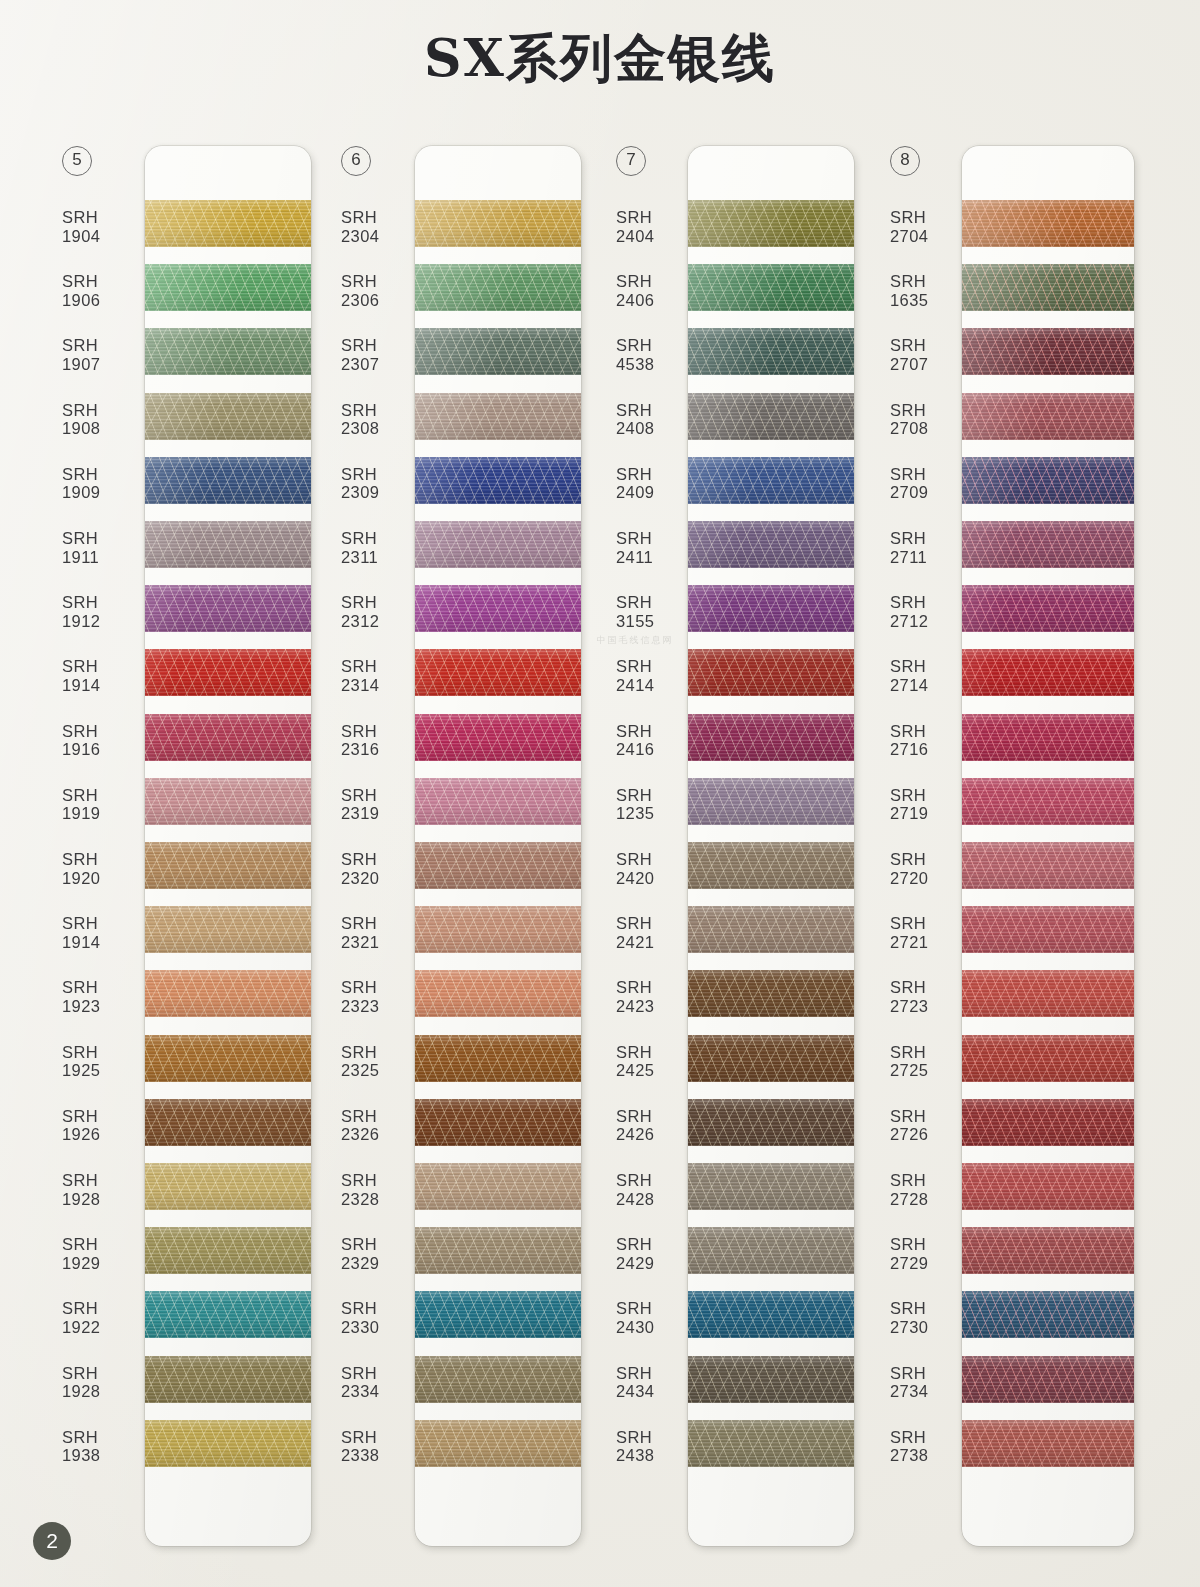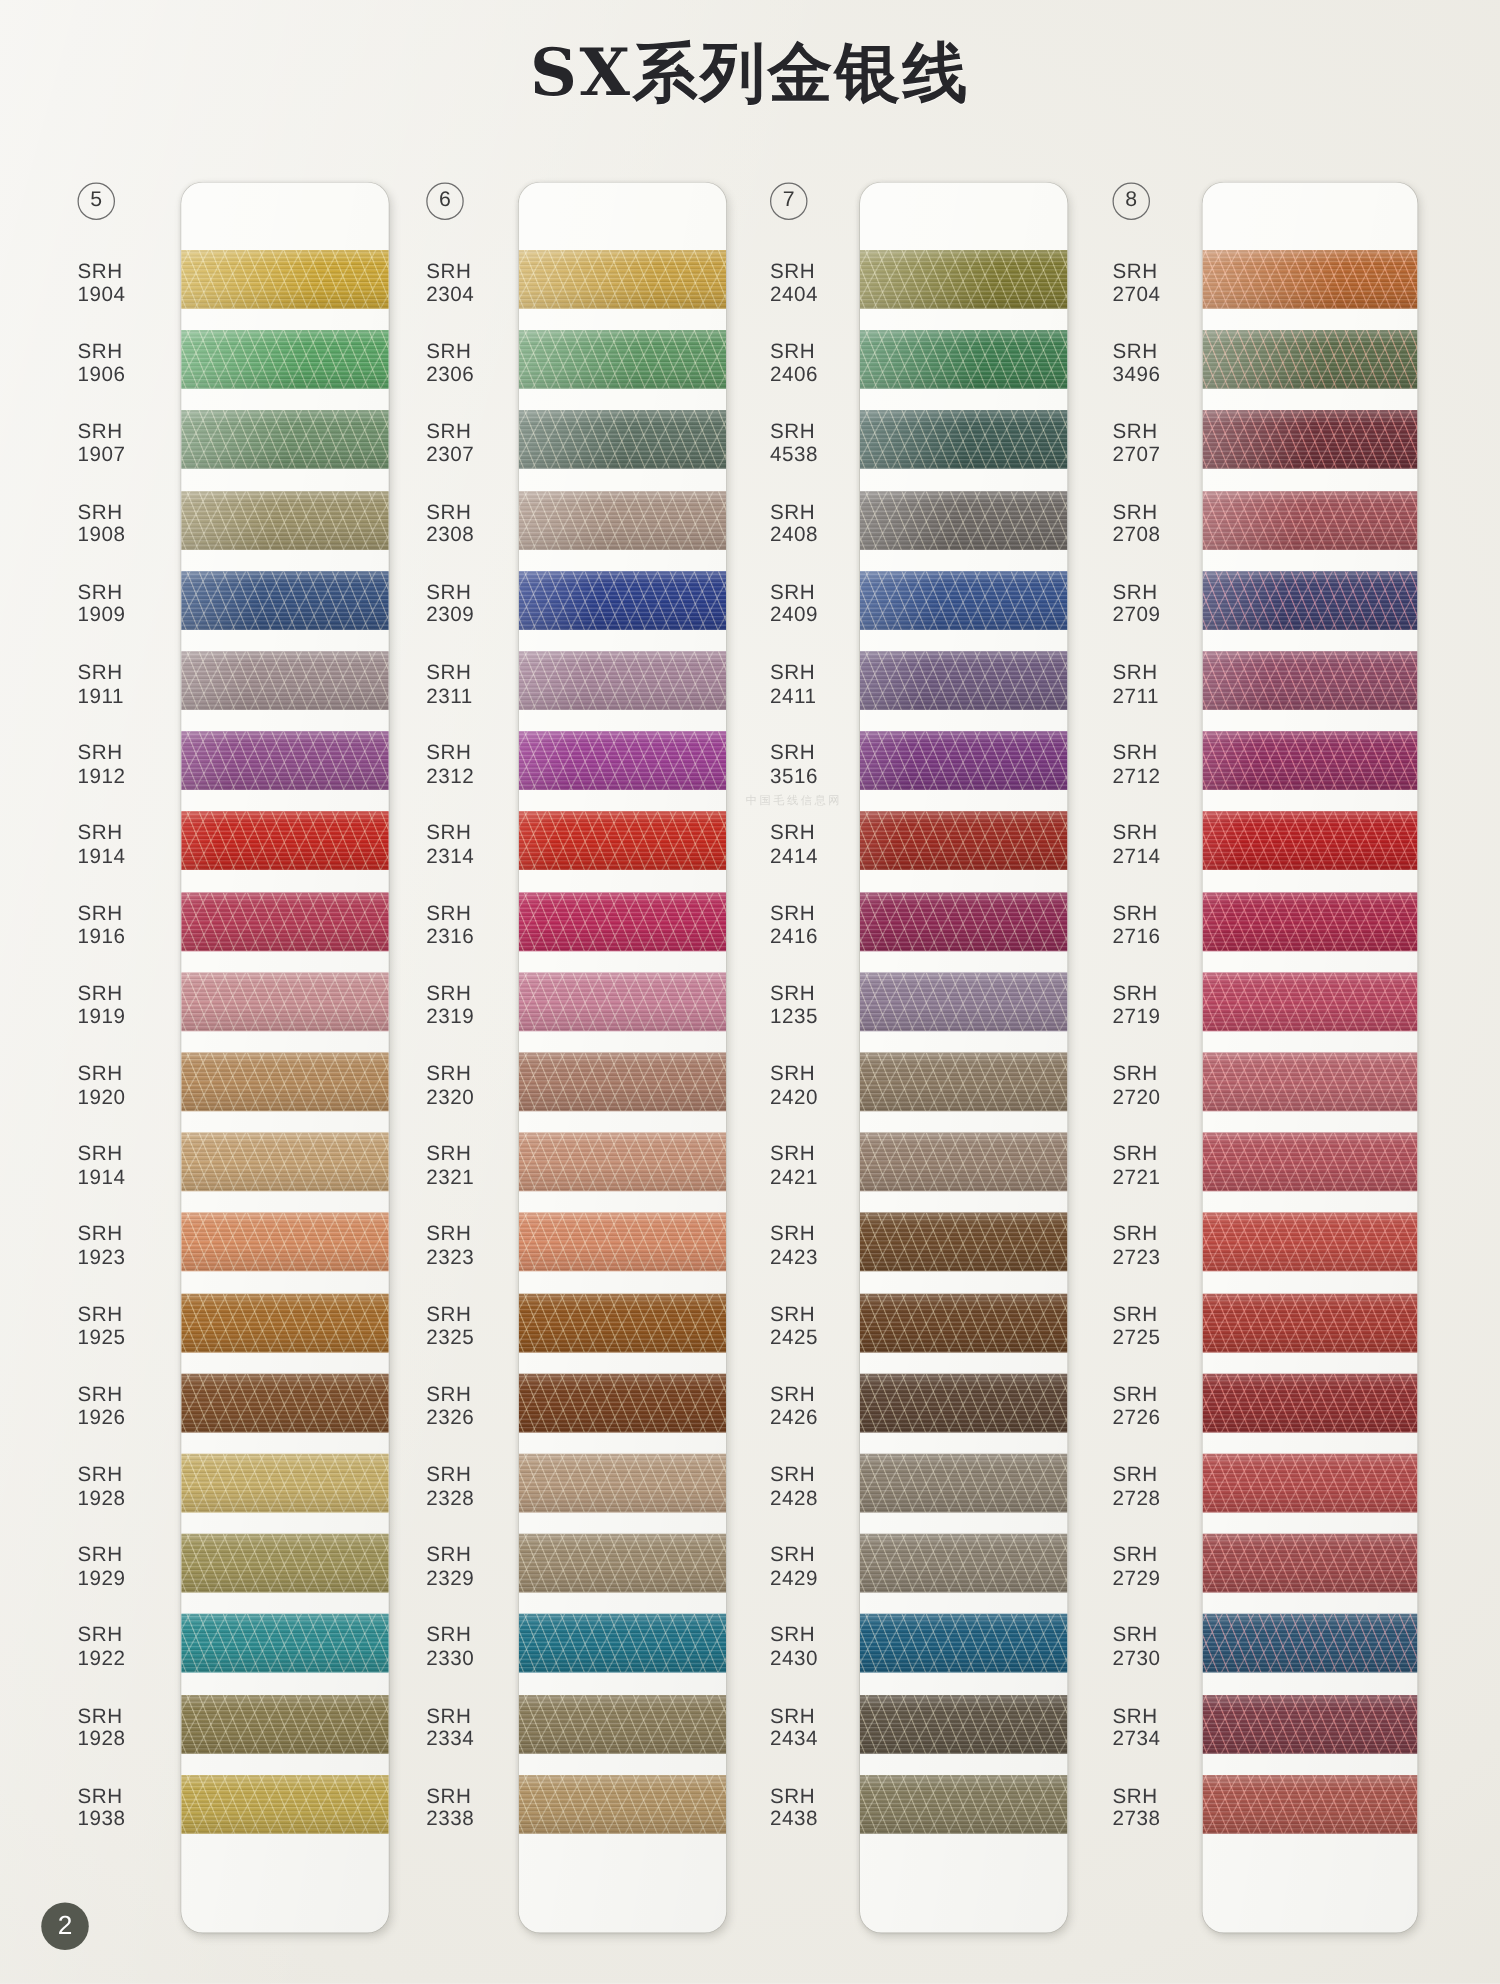--- a/index.html
+++ b/index.html
@@ -594,21 +594,21 @@
       <div class="label-row" style="left: 616px; top: 318.8px;">
         <span class="ln">SRH</span>
         <span class="ln">2409</span>
       </div>
       <div class="label-row" style="left: 616px; top: 383px;">
         <span class="ln">SRH</span>
         <span class="ln">2411</span>
       </div>
       <div class="label-row" style="left: 616px; top: 447.2px;">
         <span class="ln">SRH</span>
-        <span class="ln">3516</span>
+        <span class="ln">3155</span>
       </div>
       <div class="label-row" style="left: 616px; top: 511.4px;">
         <span class="ln">SRH</span>
         <span class="ln">2414</span>
       </div>
       <div class="label-row" style="left: 616px; top: 575.6px;">
         <span class="ln">SRH</span>
         <span class="ln">2416</span>
       </div>
       <div class="label-row" style="left: 616px; top: 639.8px;">
@@ -761,21 +761,21 @@
     <div class="column" style="left: 0px;">
       <div class="col-header" style="left: 890px;">
         <div class="col-badge">8</div>
       </div>
       <div class="label-row" style="left: 890px; top: 62px;">
         <span class="ln">SRH</span>
         <span class="ln">2704</span>
       </div>
       <div class="label-row" style="left: 890px; top: 126.2px;">
         <span class="ln">SRH</span>
-        <span class="ln">3496</span>
+        <span class="ln">1635</span>
       </div>
       <div class="label-row" style="left: 890px; top: 190.4px;">
         <span class="ln">SRH</span>
         <span class="ln">2707</span>
       </div>
       <div class="label-row" style="left: 890px; top: 254.6px;">
         <span class="ln">SRH</span>
         <span class="ln">2708</span>
       </div>
       <div class="label-row" style="left: 890px; top: 318.8px;">

